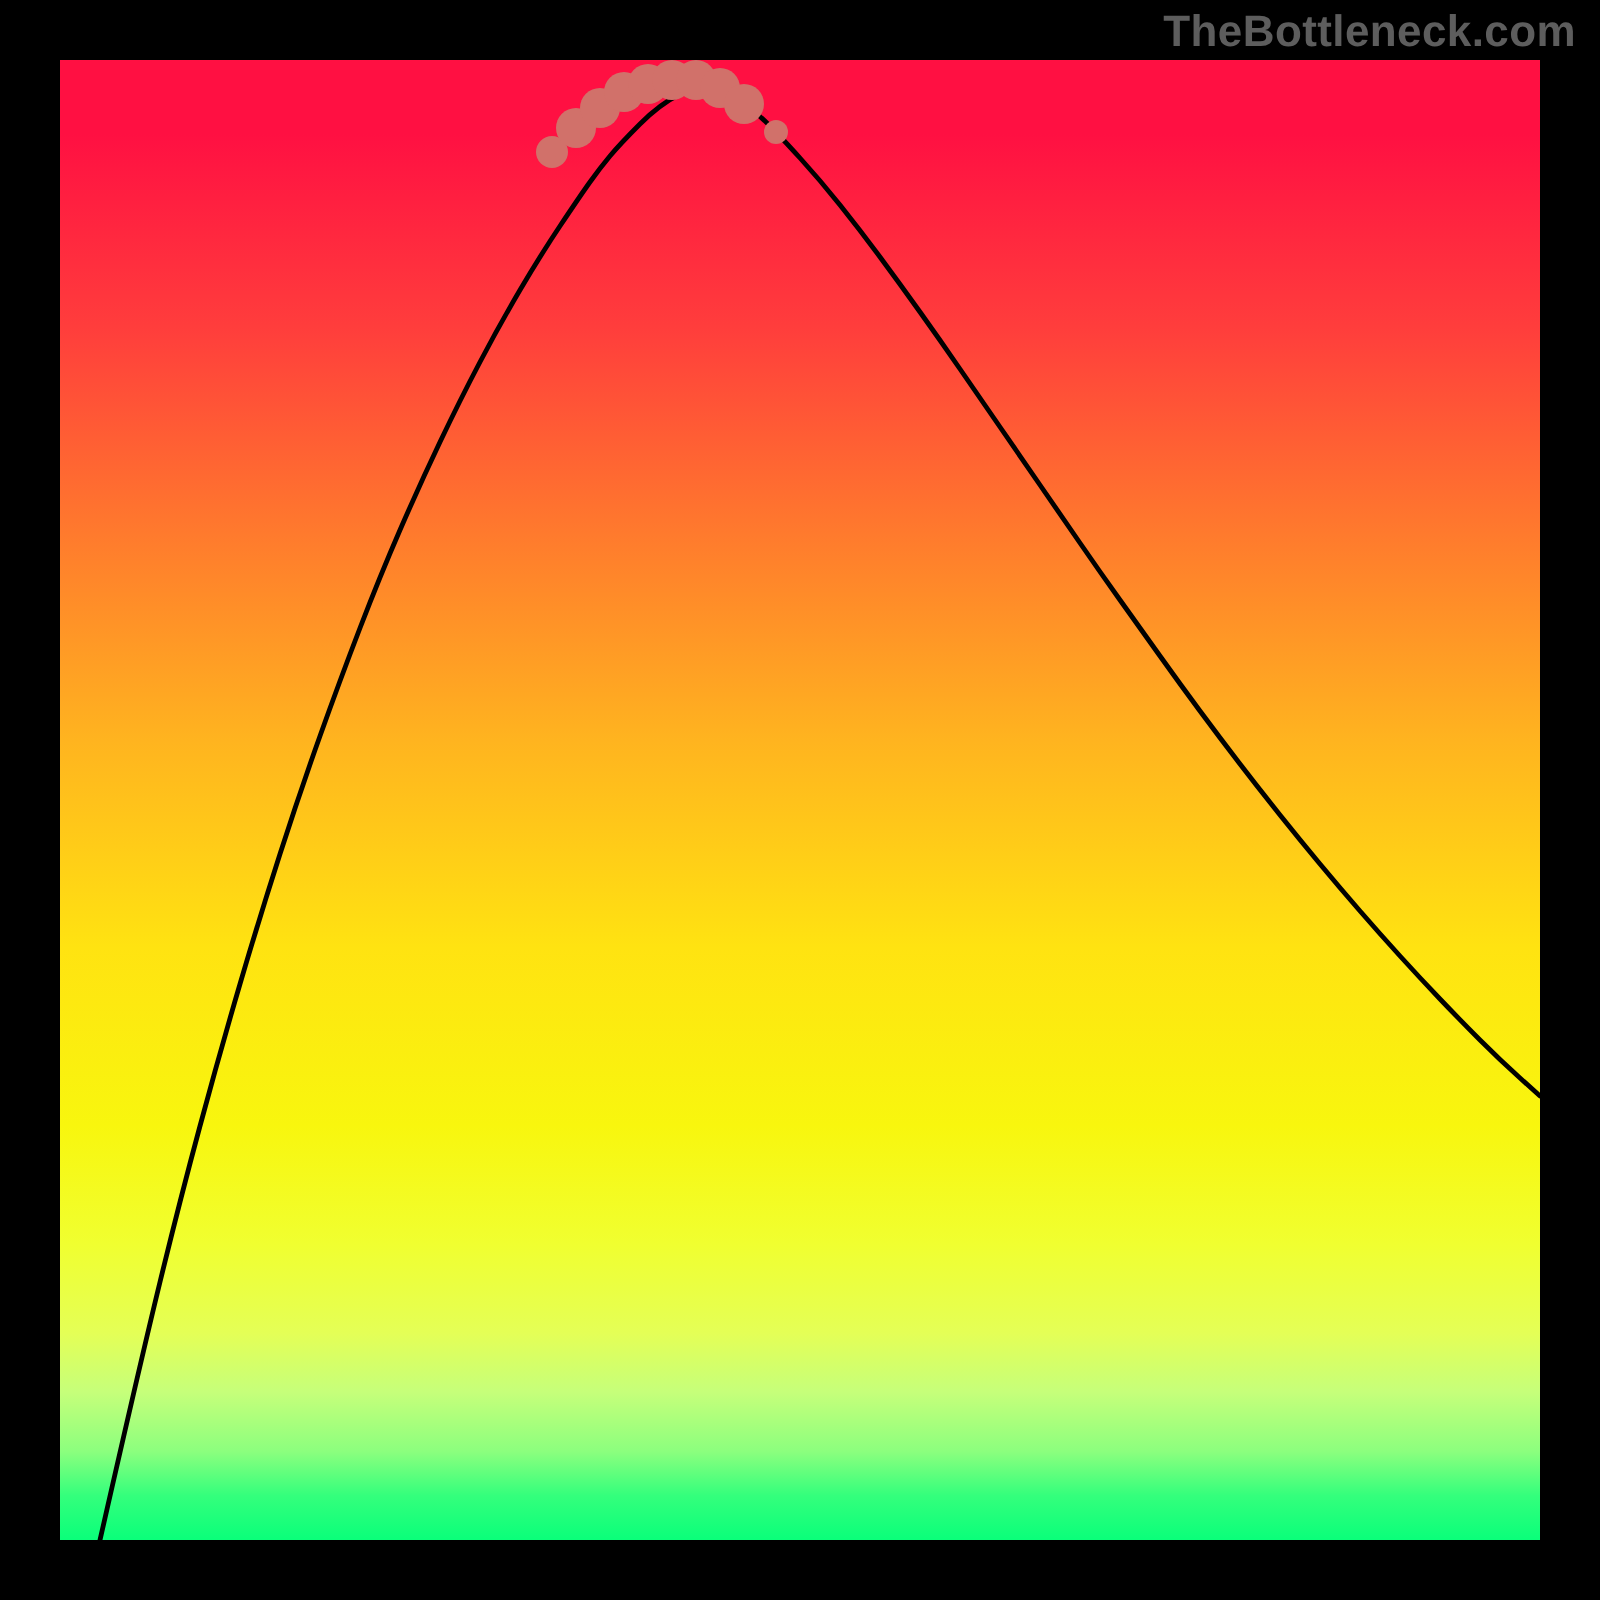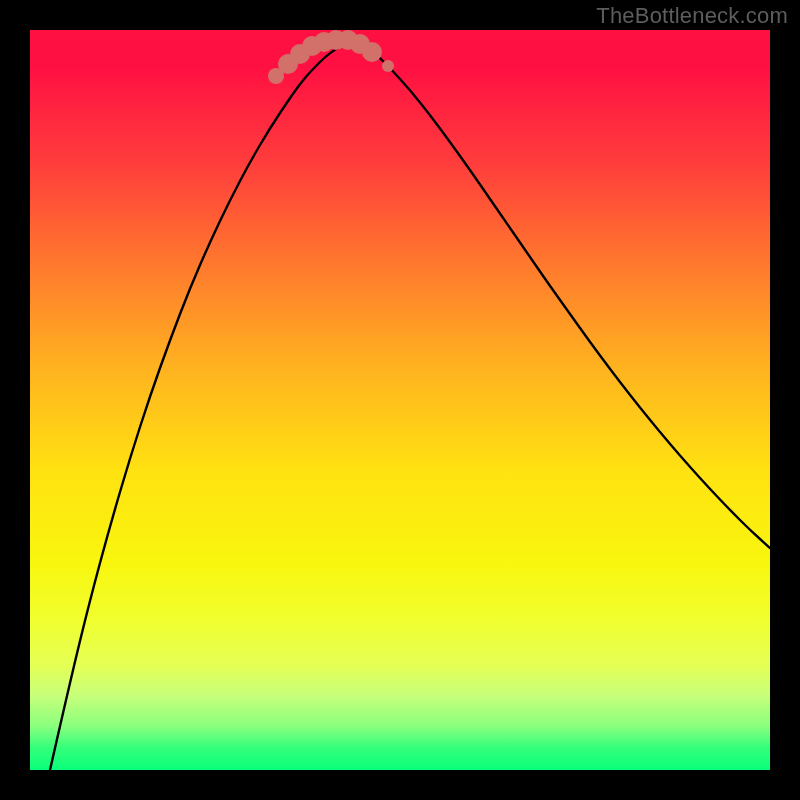--- a/index.html
+++ b/index.html
@@ -9,21 +9,21 @@
     width: 800px;
     height: 800px;
     background: #000;
   }
   .watermark {
     position: absolute;
     top: 3px;
     right: 12px;
     font-family: Arial, Helvetica, sans-serif;
     font-size: 22px;
-    font-weight: 400;
+    font-weight: 700;
     color: #5d5d5d;
     letter-spacing: 0.2px;
     z-index: 10;
   }
   .plot-area {
     position: absolute;
     left: 30px;
     top: 30px;
     width: 740px;
     height: 740px;

